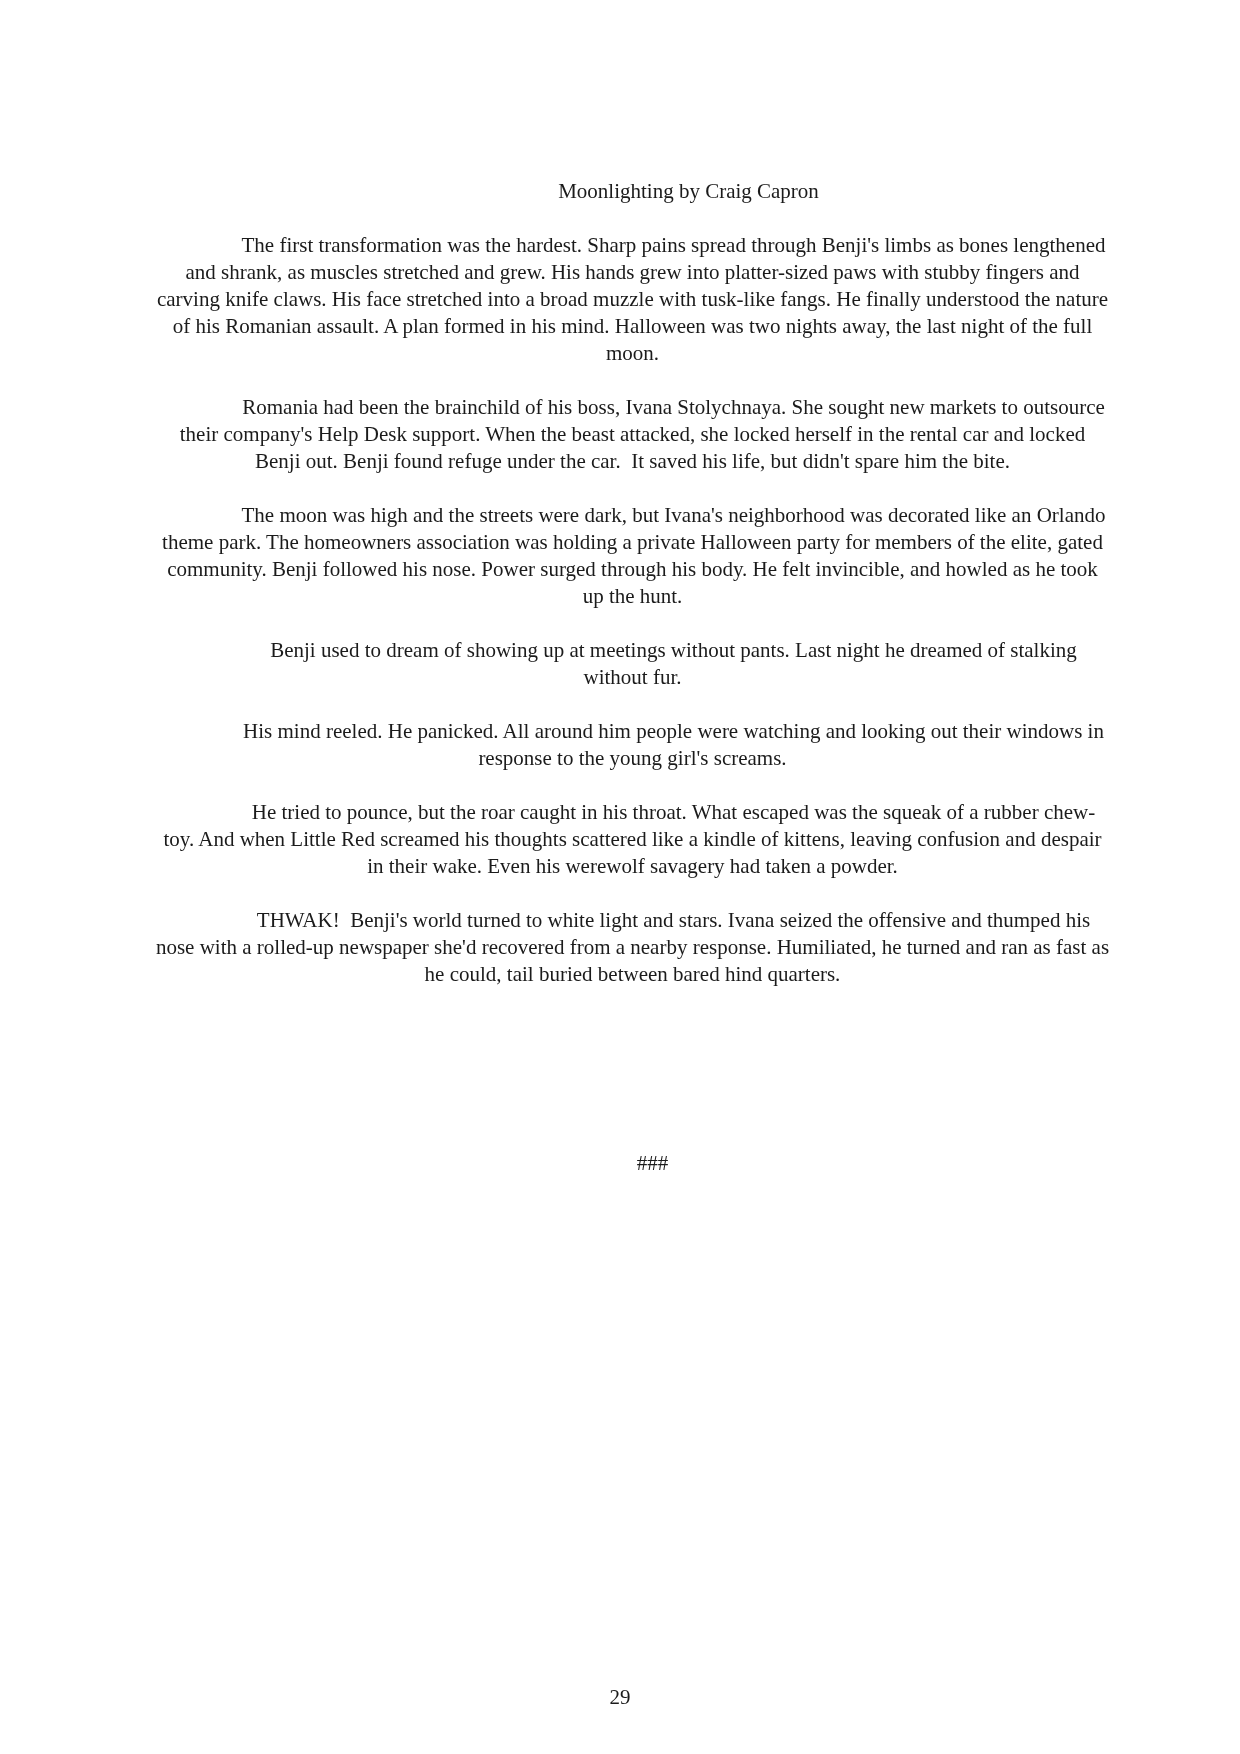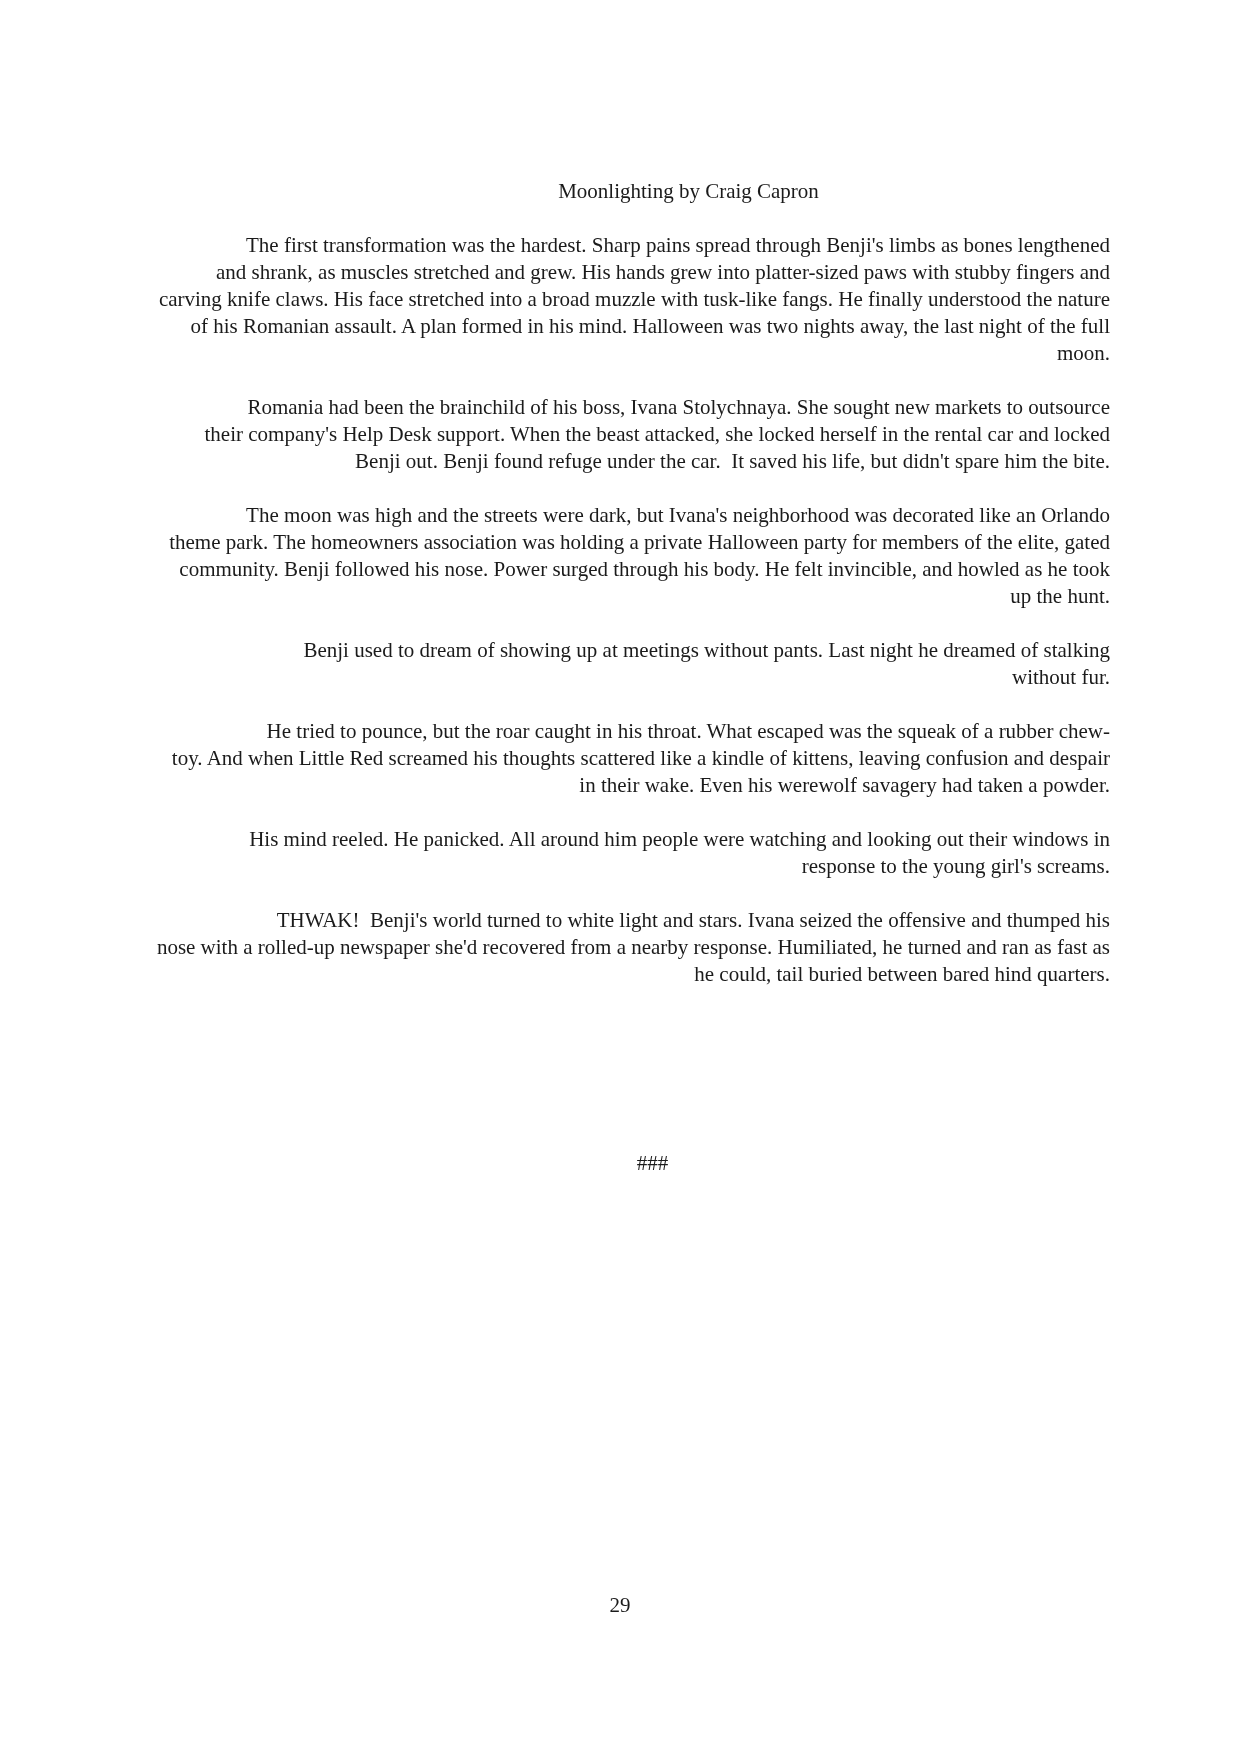--- a/index.html
+++ b/index.html
@@ -28,54 +28,54 @@
     text-align: center;
     position: relative;
     left: 56px;
     margin: 0 0 27px 0;
     white-space: pre-wrap;
   }
   .content p {
     margin: 0 0 27px 0;
     text-indent: 82px;
     white-space: pre-wrap;
-    text-align: right;
+    text-align: center;
   }
   .footer-block {
     margin-top: 162px;
     text-align: center;
     position: relative;
     left: 20px;
   }
   .footer-block div {
     white-space: pre-wrap;
   }
   .page-number {
     position: absolute;
-    top: 1592px;
+    top: 1684px;
     left: 0;
     width: 1240px;
     text-align: center;
     font-size: 21px;
     line-height: 27px;
   }
 </style>
 </head>
 <body>
 
 <div class="page">
   <div class="content">
     <div class="doc-title">Moonlighting by Craig Capron</div>
 
     <p>The first transformation was the hardest. Sharp pains spread through Benji's limbs as bones lengthened and shrank, as muscles stretched and grew. His hands grew into platter-sized paws with stubby fingers and carving knife claws. His face stretched into a broad muzzle with tusk-like fangs. He finally understood the nature of his Romanian assault. A plan formed in his mind. Halloween was two nights away, the last night of the full moon.</p>
     <p>Romania had been the brainchild of his boss, Ivana Stolychnaya. She sought new markets to outsource their company's Help Desk support. When the beast attacked, she locked herself in the rental car and locked Benji out. Benji found refuge under the car.  It saved his life, but didn't spare him the bite.</p>
     <p>The moon was high and the streets were dark, but Ivana's neighborhood was decorated like an Orlando theme park. The homeowners association was holding a private Halloween party for members of the elite, gated community. Benji followed his nose. Power surged through his body. He felt invincible, and howled as he took up the hunt.</p>
     <p>Benji used to dream of showing up at meetings without pants. Last night he dreamed of stalking without fur.</p>
+    <p>His mind reeled. He panicked. All around him people were watching and looking out their windows in response to the young girl's screams.</p>
     <p>He tried to pounce, but the roar caught in his throat. What escaped was the squeak of a rubber chew-toy. And when Little Red screamed his thoughts scattered like a kindle of kittens, leaving confusion and despair in their wake. Even his werewolf savagery had taken a powder.</p>
-    <p>His mind reeled. He panicked. All around him people were watching and looking out their windows in response to the young girl's screams.</p>
     <p>THWAK!  Benji's world turned to white light and stars. Ivana seized the offensive and thumped his nose with a rolled-up newspaper she'd recovered from a nearby response. Humiliated, he turned and ran as fast as he could, tail buried between bared hind quarters.</p>
 
     <div class="footer-block">
       <div>###</div>
     </div>
   </div>
 
   <div class="page-number">29</div>
 </div>
 

